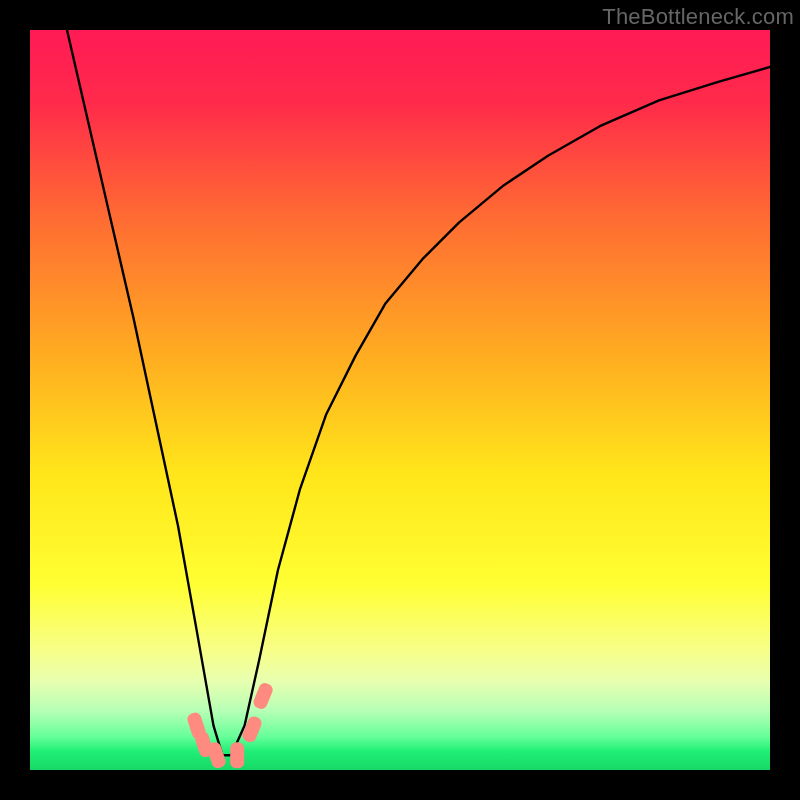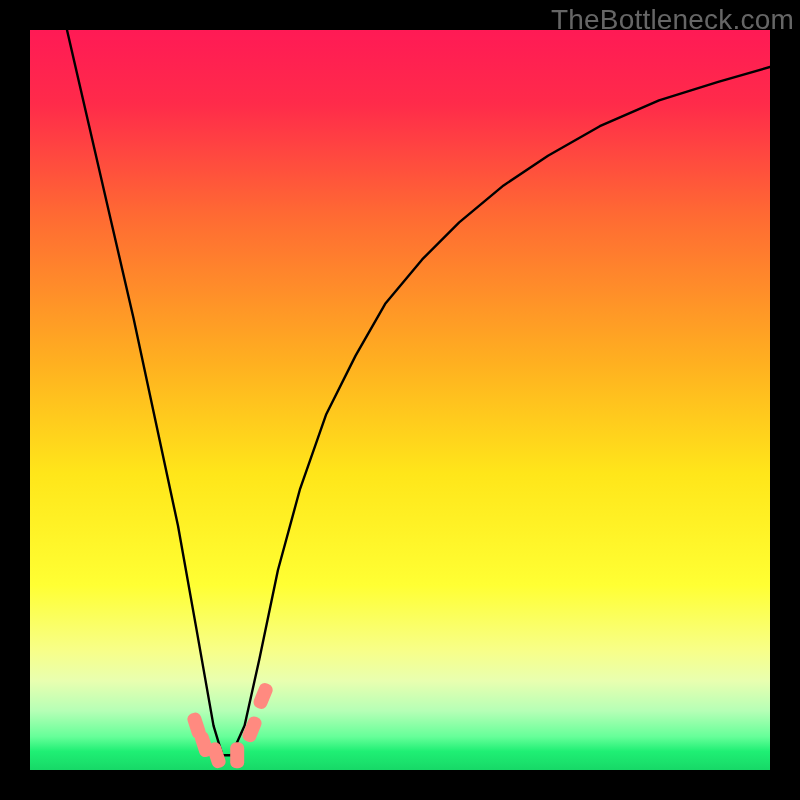--- a/index.html
+++ b/index.html
@@ -23,21 +23,21 @@
     top: 30px;
     width: 740px;
     height: 740px;
     overflow: hidden;
   }
   .watermark {
     position: absolute;
     top: 4px;
     right: 6px;
     color: #666;
-    font-size: 28px;
+    font-size: 22px;
     font-weight: 500;
     letter-spacing: 0.2px;
     user-select: none;
   }
   svg { display: block; }
 </style>
 </head>
 <body>
 
 <div class="frame">

